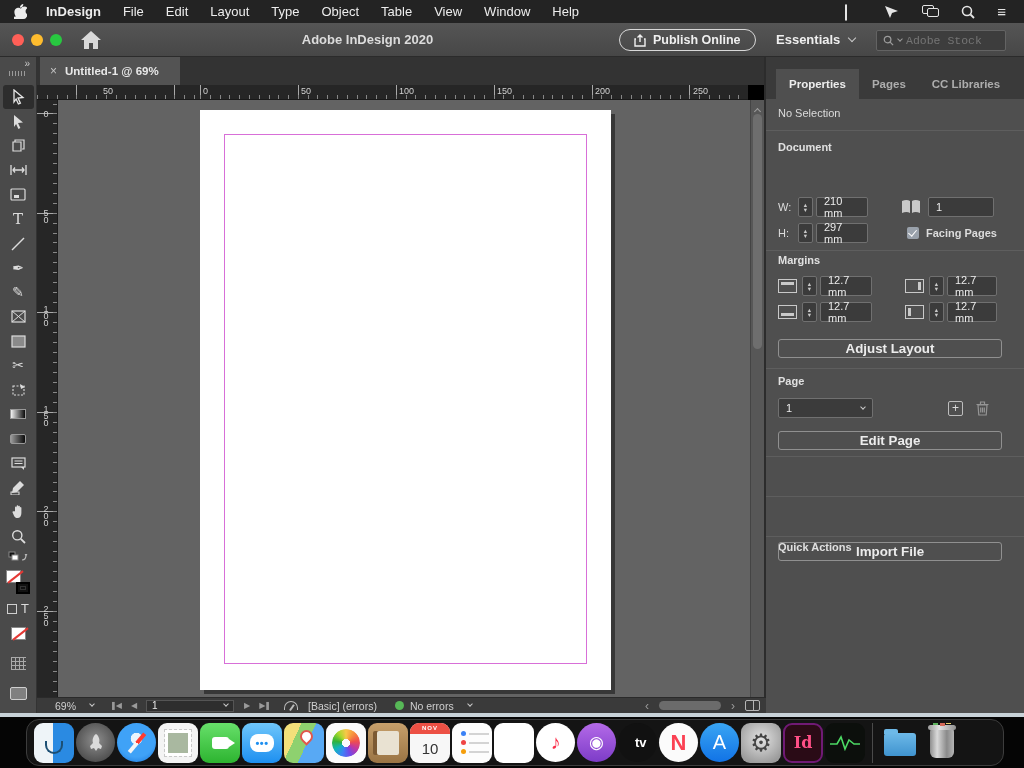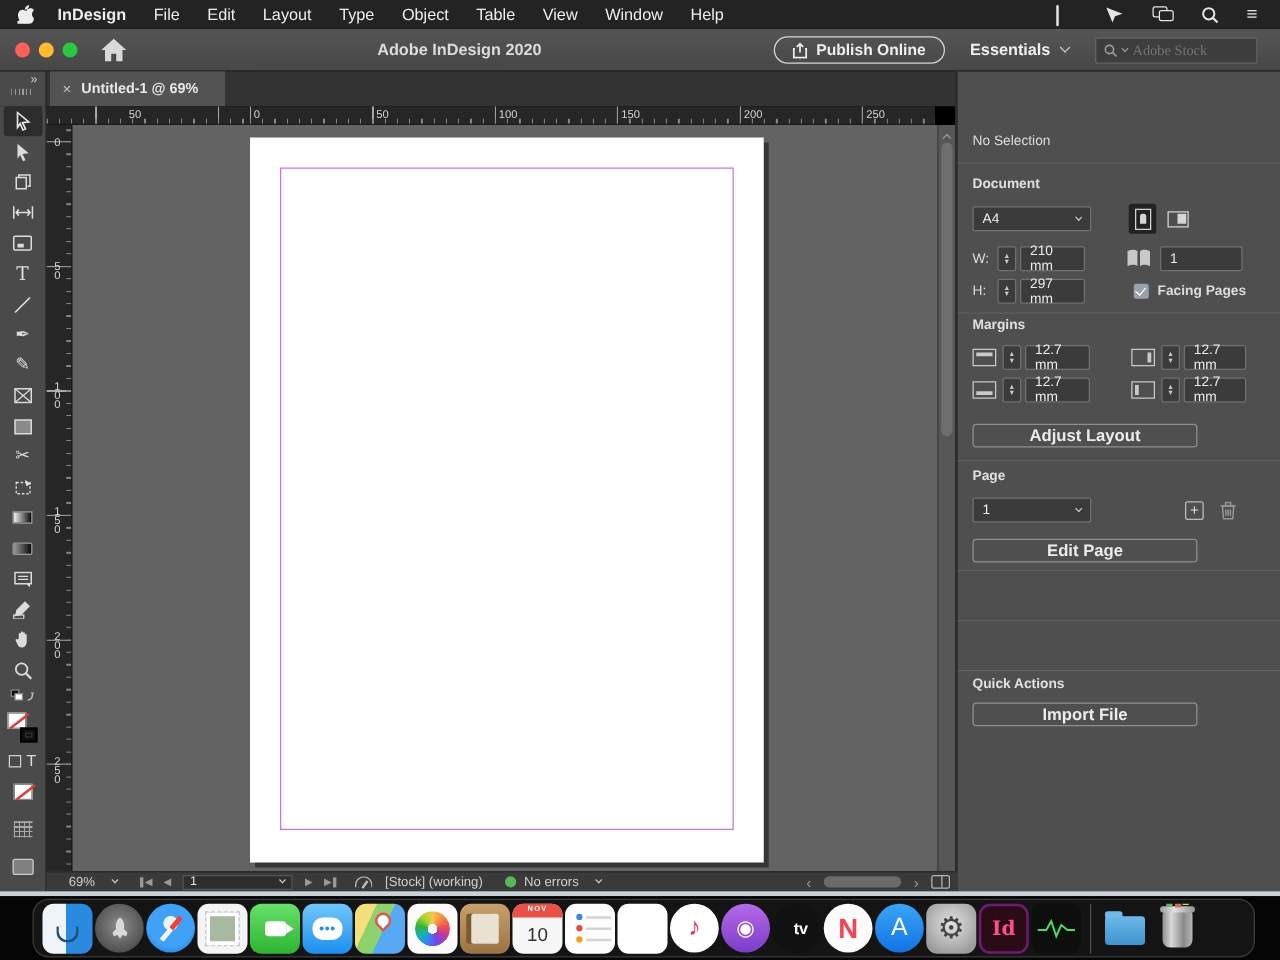--- a/index.html
+++ b/index.html
@@ -19,21 +19,21 @@
   .mb-glyph { font-size:15px; color:#e5e5e5; line-height:13px; }
 
   
   #titlebar { position:absolute; left:0; top:23px; width:1024px; height:34px; background:linear-gradient(#555,#474747); border-bottom:1px solid #2b2b2b; z-index:29; }
   .tl { width:12px; height:12px; border-radius:50%; position:absolute; top:11px; }
   #win-title { position:absolute; left:230px; top:9px; width:275px; text-align:center; color:#dcdcdc; font-size:13px; font-weight:600; }
   #home-btn { position:absolute; left:80px; top:7px; width:22px; height:20px; }
   #publish-btn { position:absolute; left:619px; top:6px; height:22px; padding:0 14px; border:1px solid #d8d8d8; border-radius:12px; display:flex; align-items:center; gap:7px; color:#efefef; font-size:12.5px; font-weight:600; }
   #workspace-switch { position:absolute; left:776px; top:9px; display:flex; align-items:center; gap:9px; color:#efefef; font-size:13px; font-weight:700; }
   #stock-search { position:absolute; left:876px; top:7px; width:130px; height:21px; background:#3d3d3d; border:1px solid #636363; border-radius:2px; display:flex; align-items:center; gap:4px; padding:0 6px; }
-  #stock-search input { background:transparent; border:none; outline:none; color:#9b9b9b; font-size:11.5px; width:80px; font-family:Liberation Serif, serif; }
+  #stock-search input { background:transparent; border:none; outline:none; color:#9b9b9b; font-size:11.5px; width:80px; font-family:Liberation Mono, monospace; }
   .chv { display:inline-block; width:6px; height:6px; border-right:1.6px solid #c9c9c9; border-bottom:1.6px solid #c9c9c9; transform:rotate(45deg); margin-top:-3px; }
   .chv.sm { width:4px; height:4px; }
 
   
   #tools-header { position:absolute; left:0; top:57px; width:37px; height:28px; background:#4a4a4a; border-right:1px solid #333; color:#c9c9c9; }
   #toolbar { position:absolute; left:0; top:85px; width:37px; height:628px; background:#4a4a4a; border-right:1px solid #333; display:flex; flex-direction:column; align-items:center; }
   #tabstrip { position:absolute; left:37px; top:57px; width:729px; height:28px; background:#333; }
   #doc-tab { position:absolute; left:3px; top:0; width:140px; height:28px; background:#535353; display:flex; align-items:center; gap:8px; padding:0 10px; color:#e8e8e8; font-size:11.5px; font-weight:700; }
   #doc-tab .close { color:#c3c3c3; font-size:12px; font-weight:400; }
 
@@ -88,21 +88,21 @@
   #panel { position:absolute; left:766px; top:57px; width:258px; height:656px; background:#4f4f4f; color:#dcdcdc; font-size:11px; }
   #panel-tabs { position:absolute; left:0; top:0; width:258px; height:42px; background:#3a3a3a; display:flex; align-items:flex-end; }
   .ptab { height:30px; display:flex; align-items:center; padding:0 13px; color:#adadad; font-size:11.5px; font-weight:700; }
   .ptab.active { background:#4f4f4f; color:#ededed; }
   .prow { position:absolute; left:12px; width:232px; display:flex; align-items:center; }
   .pdiv { position:absolute; left:0; width:258px; height:1px; background:#5e5e5e; }
   .slabel { color:#e0e0e0; font-weight:700; }
   .fld { background:#3b3b3b; border:1px solid #707070; border-radius:2px; color:#ececec; height:20px; display:flex; align-items:center; padding:0 7px; }
   .sel { justify-content:space-between; }
   .stp { width:15px; height:20px; background:#3b3b3b; border:1px solid #707070; border-radius:2px; display:flex; flex-direction:column; align-items:center; justify-content:center; color:#c9c9c9; font-size:6.5px; line-height:5.5px; margin-right:3px; }
-  .pbtn { height:19px; width:180px; border:1px solid #909090; border-radius:3px; color:#ececec; font-weight:700; display:flex; align-items:center; justify-content:center; background:transparent; }
+  .pbtn { height:19px; width:224px; border:1px solid #909090; border-radius:3px; color:#ececec; font-weight:700; display:flex; align-items:center; justify-content:center; background:transparent; }
   .mi { width:19px; height:14px; border:1px solid #c9c9c9; position:relative; background:#4f4f4f; }
   .mi .bar { position:absolute; background:#c9c9c9; }
   .cbx { width:12px; height:12px; background:#99a1ab; border-radius:2px; position:relative; }
   .cbx::after { content:""; position:absolute; left:3px; top:1px; width:4px; height:7px; border-right:1.8px solid #fff; border-bottom:1.8px solid #fff; transform:rotate(40deg); }
   .ibtn { width:24px; height:24px; background:#3a3a3a; border-radius:3px; display:flex; align-items:center; justify-content:center; }
   .ibtn.active { background:#232323; }
   .ico-rulercorner { width:14px; height:14px; border-left:4px solid #d5d5d5; border-top:4px solid #d5d5d5; }
   .ico-baseline { width:15px; height:13px; background:repeating-linear-gradient(180deg,#d5d5d5 0 1.5px,transparent 1.5px 4px); }
   .ico-grid { width:14px; height:14px; background:repeating-linear-gradient(90deg,#d5d5d5 0 1px,transparent 1px 4.5px),repeating-linear-gradient(0deg,#d5d5d5 0 1px,transparent 1px 4.5px); border-right:1px solid #d5d5d5; border-bottom:1px solid #d5d5d5; }
   .ico-guides { width:14px; height:14px; background:linear-gradient(90deg,transparent 3px,#d5d5d5 3px 4px,transparent 4px),linear-gradient(180deg,transparent 3px,#d5d5d5 3px 4px,transparent 4px 9px,#d5d5d5 9px 10px,transparent 10px); }
@@ -407,56 +407,47 @@
       <span>1</span>
       <span class="chv sm"></span>
     </span>
     <span class="navg">▶</span>
     <span class="navg">▶❚</span>
   </span>
   <span class="sb" style="margin-left:14px;">
     <span class="gauge"></span>
   </span>
   <span class="sb" style="margin-left:10px;gap:8px;">
-    <span>[Stock] (working)</span>
+    <span>[Basic] (errors)</span>
   </span>
   <span class="sb" style="margin-left:18px;gap:6px;">
     <span style="width:9px;height:9px;border-radius:50%;background:#57b857;"></span>
     <span>No errors</span>
     <span class="chv sm" style="margin-left:8px;"></span>
   </span>
   <span class="sb" style="margin-left:auto;gap:10px;margin-right:6px;">
     <span style="color:#9a9a9a;font-size:12px;">‹</span>
     <span id="hscroll-thumb"></span>
     <span style="color:#9a9a9a;font-size:12px;">›</span>
     <span class="split-ico"></span>
   </span>
 </div>
 
 <div id="panel">
+  <div id="panel-tabs">
+    <span class="ptab active" style="margin-left:10px;">Properties</span>
+    <span class="ptab">Pages</span>
+    <span class="ptab">CC Libraries</span>
+  </div>
 
   <div class="prow" style="top:50px;">No Selection</div>
   <div class="pdiv" style="top:73px;"></div>
 
   <div class="prow slabel" style="top:84px;">Document</div>
 
-  <div class="prow" style="top:106px;">
-    <div class="fld sel" style="width:95px;">
-      <span>A4</span>
-      <span class="chv sm"></span>
-    </div>
-    <span style="width:30px;"></span>
-    <span class="orient active">
-        <span class="pg-port"></span>
-      </span>
-    <span style="width:6px;"></span>
-    <span class="orient">
-        <span class="pg-land"></span>
-      </span>
-  </div>
 
   <div class="prow" style="top:140px;">
     <span style="width:20px;">W:</span>
     <span class="stp">
         <span>▴</span>
         <span>▾</span>
       </span>
     <span class="fld" style="width:52px;">210 mm</span>
     <span style="width:32px;"></span>
     <svg width="22" height="18" viewBox="0 0 22 18">
@@ -549,21 +540,21 @@
   <div class="prow" style="top:374px;">
     <button class="pbtn">Edit Page</button>
   </div>
 
   <div class="pdiv" style="top:399px;"></div>
 
   <div class="pdiv" style="top:439px;"></div>
 
   <div class="pdiv" style="top:479px;"></div>
   <div class="prow slabel" style="top:484px;">Quick Actions</div>
-  <div class="prow" style="top:505px;">
+  <div class="prow" style="top:485px;">
     <button class="pbtn">Import File</button>
   </div>
 </div>
 
 <div id="desk-strip"></div>
 <div id="dock-zone">
   <div id="dock">
     <span class="dk dk-finder"></span>
     <span class="dk circ dk-launch">
         <svg width="22" height="22" viewBox="0 0 22 22">

